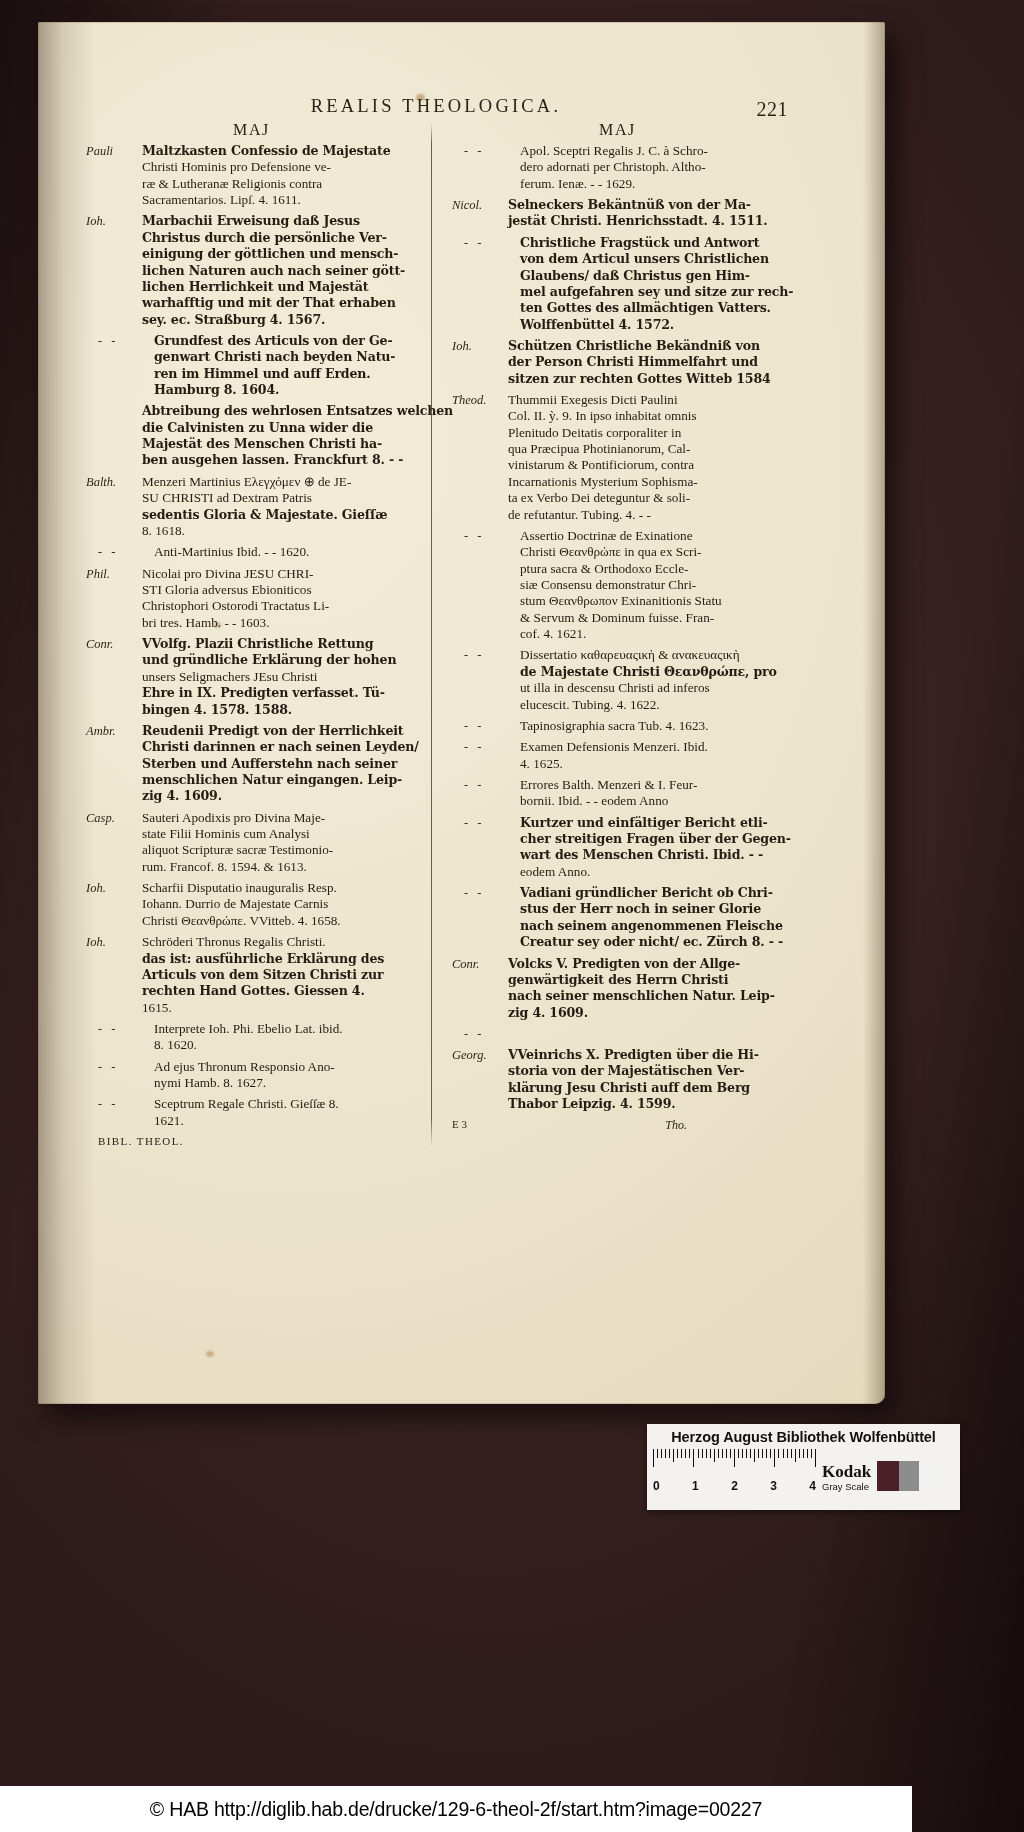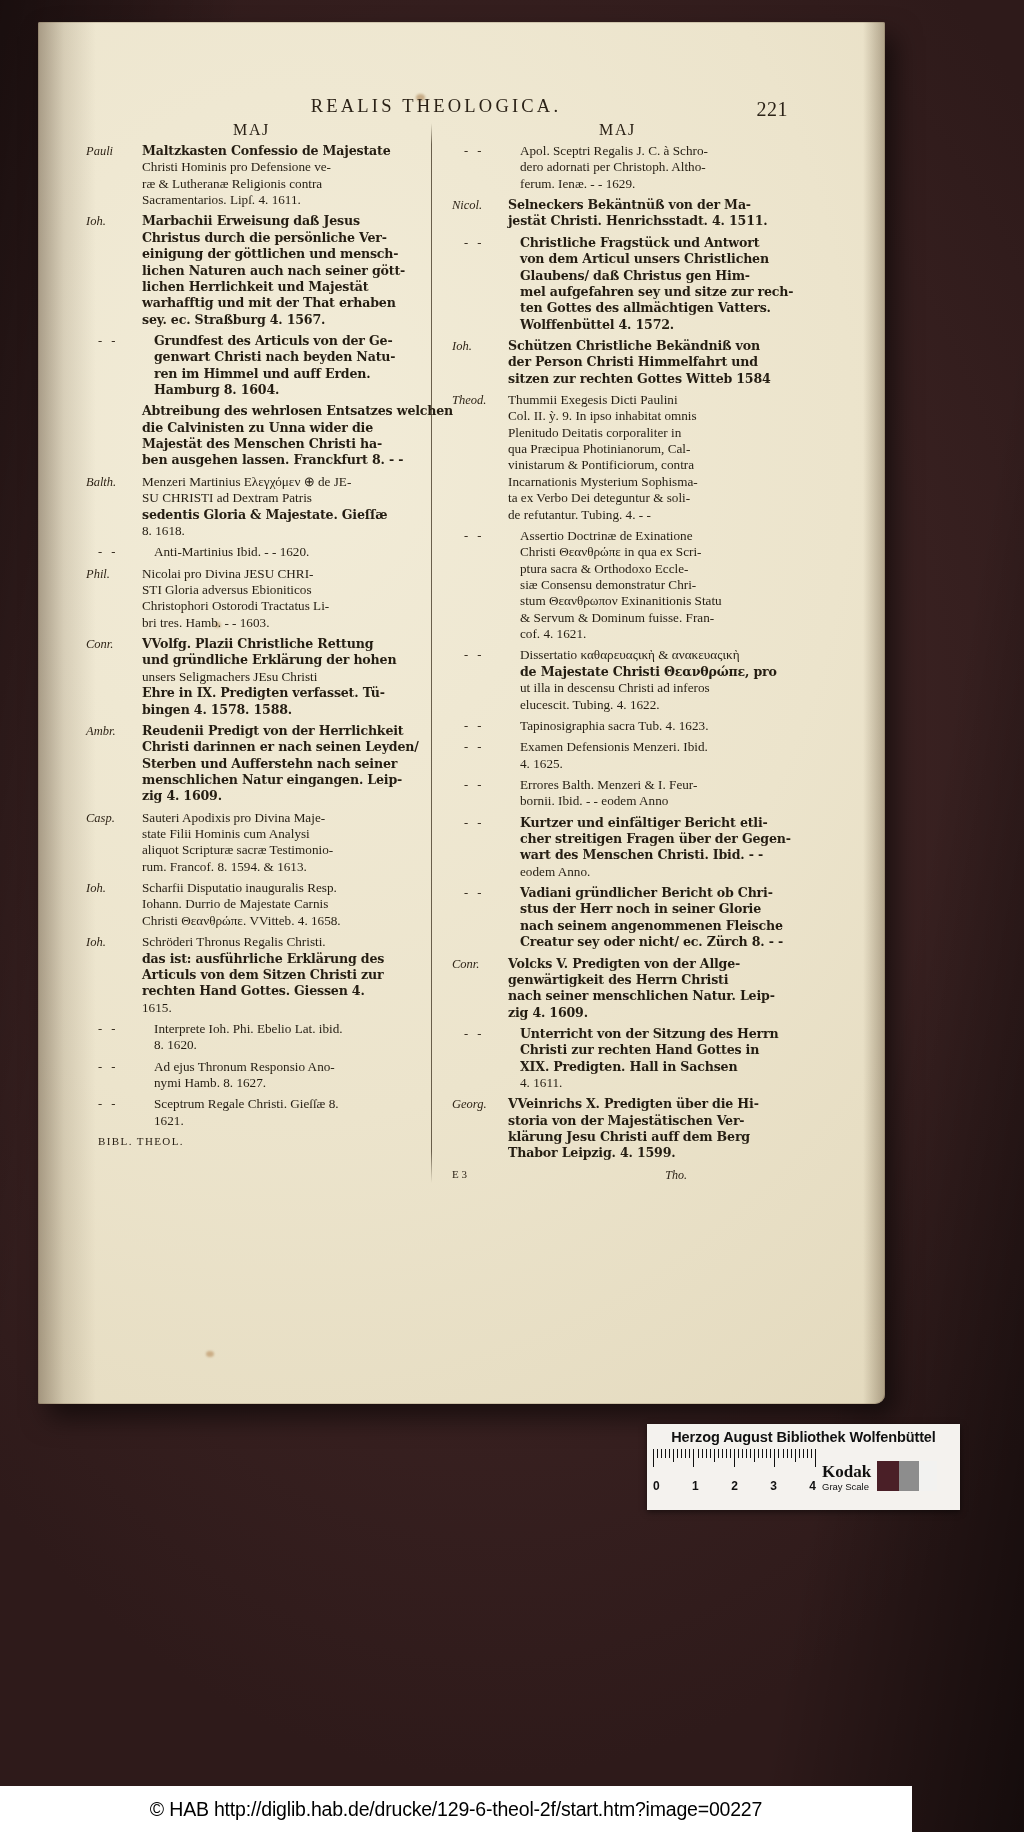--- a/index.html
+++ b/index.html
@@ -428,26 +428,20 @@
               <div class="tag">Conr.</div>
               <div class="body">
                 <span class="ln"><span class="fr">Volcks V. Predigten von der Allge-</span></span>
                 <span class="ln"><span class="fr">genwärtigkeit des Herrn Christi</span></span>
                 <span class="ln"><span class="fr">nach seiner menschlichen Natur. Leip-</span></span>
                 <span class="ln"><span class="fr">zig 4. 1609.</span></span>
               </div>
             </div>
             <div class="entry">
               <div class="tag dash">- -</div>
-              <div class="body">
-                <span class="ln"><span class="fr">Unterricht von der Sitzung des Herrn</span></span>
-                <span class="ln"><span class="fr">Christi zur rechten Hand Gottes in</span></span>
-                <span class="ln"><span class="fr">XIX. Predigten. Hall in Sachsen</span></span>
-                <span class="ln">4. 1611.</span>
-              </div>
             </div>
             <div class="entry">
               <div class="tag">Georg.</div>
               <div class="body">
                 <span class="ln"><span class="fr">VVeinrichs X. Predigten über die Hi-</span></span>
                 <span class="ln"><span class="fr">storia von der Majestätischen Ver-</span></span>
                 <span class="ln"><span class="fr">klärung Jesu Christi auff dem Berg</span></span>
                 <span class="ln"><span class="fr">Thabor Leipzig. 4. 1599.</span></span>
               </div>
             </div>

